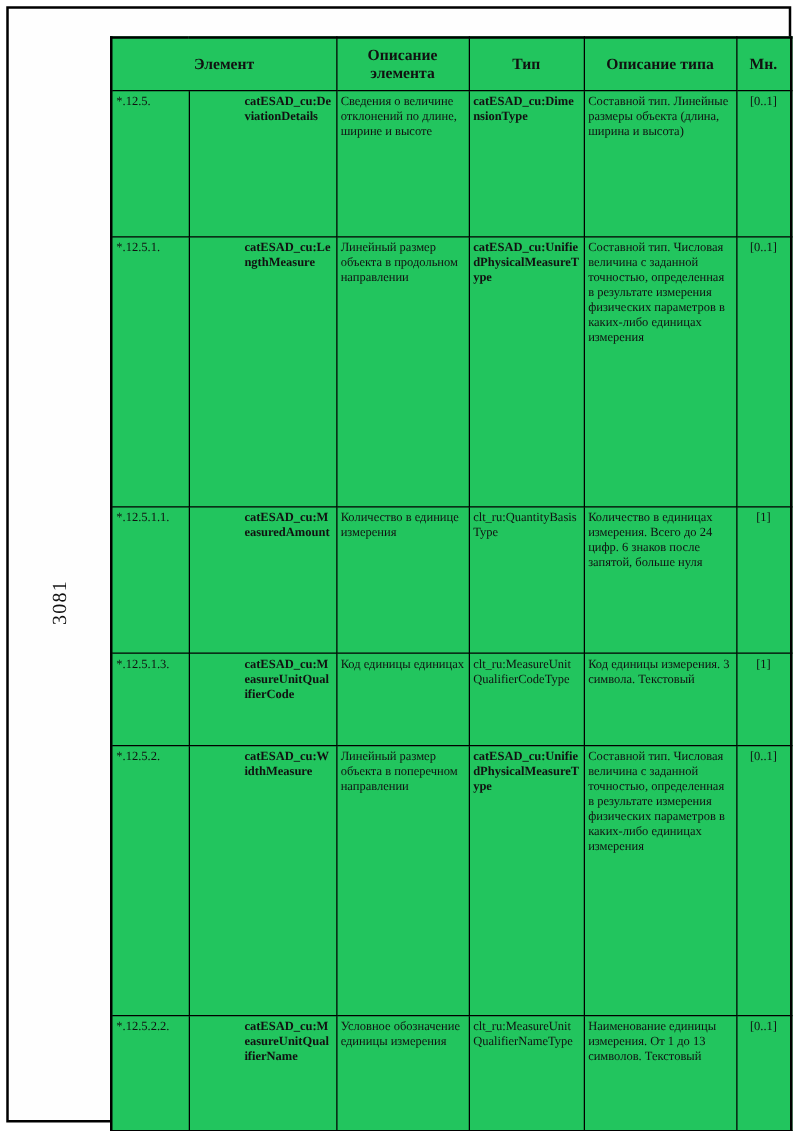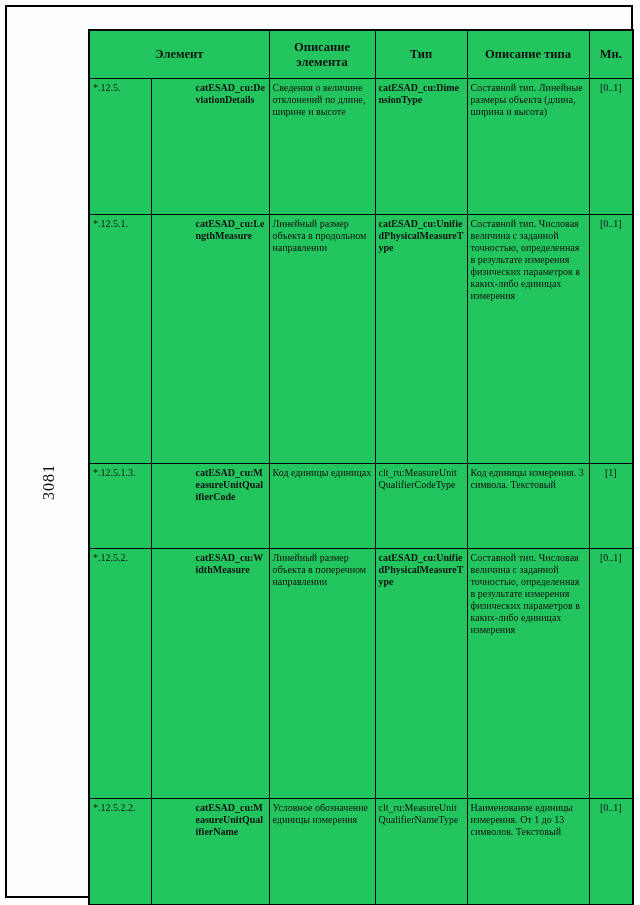--- a/index.html
+++ b/index.html
@@ -128,20 +128,28 @@
 
   <tr class="r1 composite">
     <td class="c-num">*.12.5.1.</td>
     <td class="c-name">catESAD_cu:LengthMeasure</td>
     <td class="c-desc">Линейный размер объекта в продольном направлении</td>
     <td class="c-type">catESAD_cu:UnifiedPhysicalMeasureType</td>
     <td class="c-tdesc">Составной тип. Числовая величина с заданной точностью, определенная в результате измерения физических параметров в каких-либо единицах измерения</td>
     <td class="c-mult">[0..1]</td>
   </tr>
 
+  <tr class="r2">
+    <td class="c-num">*.12.5.1.1.</td>
+    <td class="c-name">catESAD_cu:MeasuredAmount</td>
+    <td class="c-desc">Количество в единице измерения</td>
+    <td class="c-type">clt_ru:QuantityBasisType</td>
+    <td class="c-tdesc">Количество в единицах измерения. Всего до 24 цифр. 6 знаков после запятой, больше нуля</td>
+    <td class="c-mult">[1]</td>
+  </tr>
 
 
   <tr class="r4">
     <td class="c-num">*.12.5.1.3.</td>
     <td class="c-name">catESAD_cu:MeasureUnitQualifierCode</td>
     <td class="c-desc">Код единицы единицах</td>
     <td class="c-type">clt_ru:MeasureUnitQualifierCodeType</td>
     <td class="c-tdesc">Код единицы измерения. 3 символа. Текстовый</td>
     <td class="c-mult">[1]</td>
   </tr>

